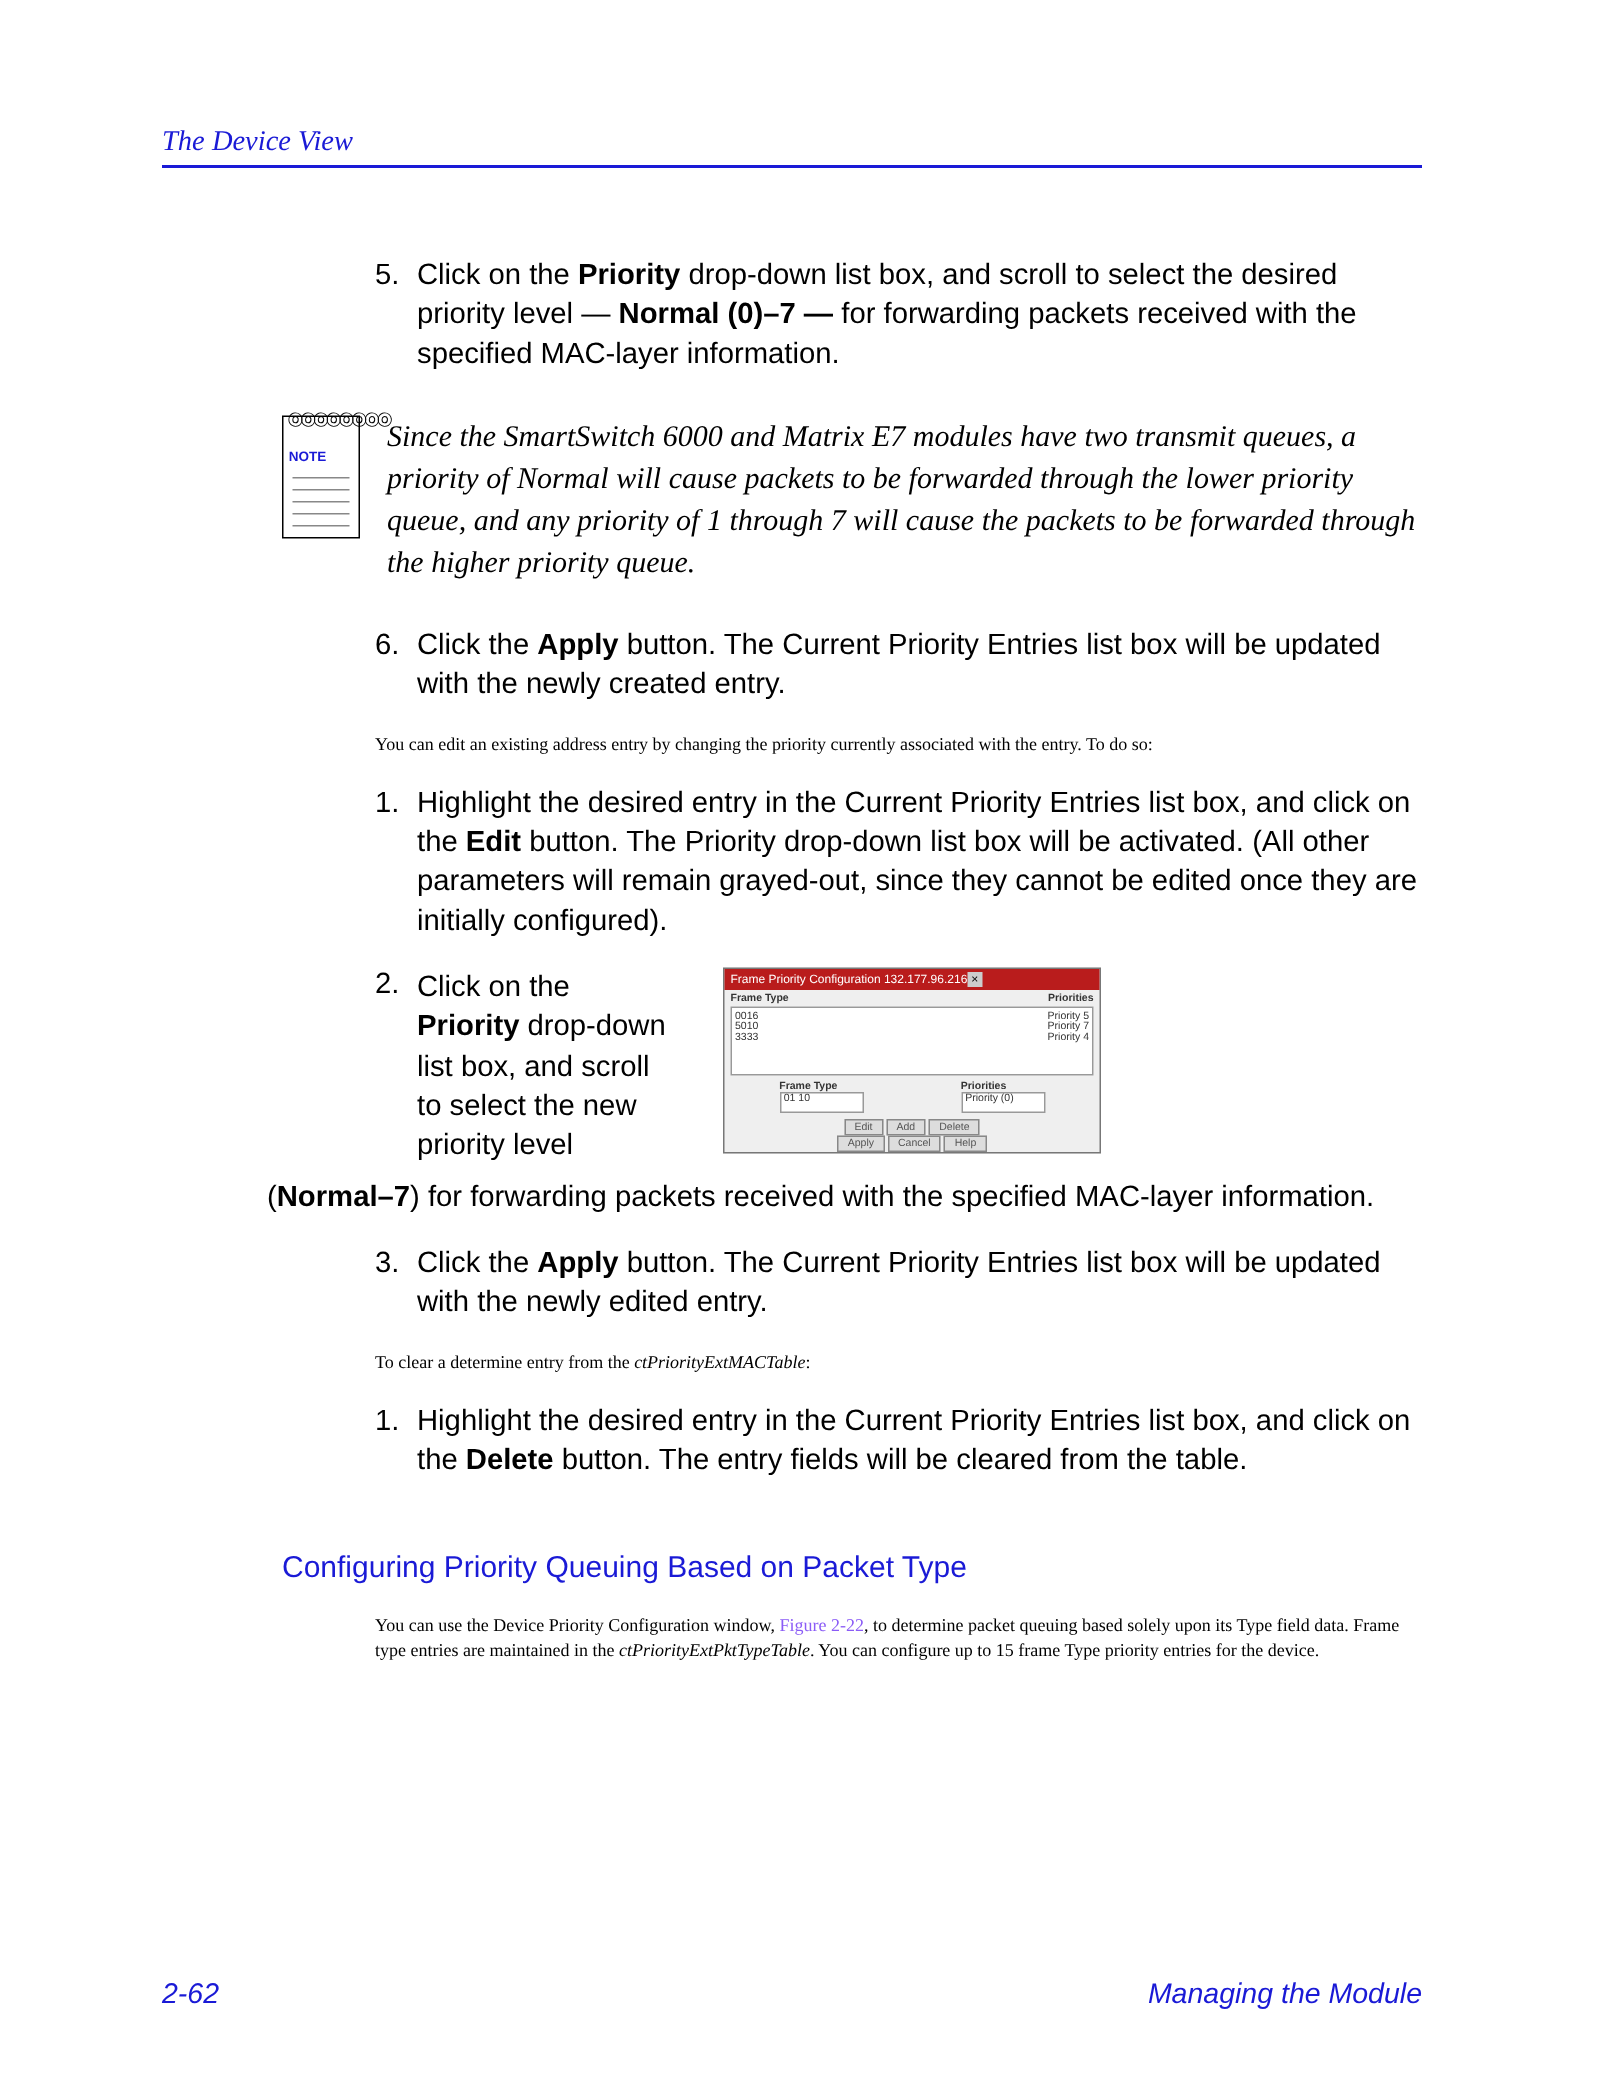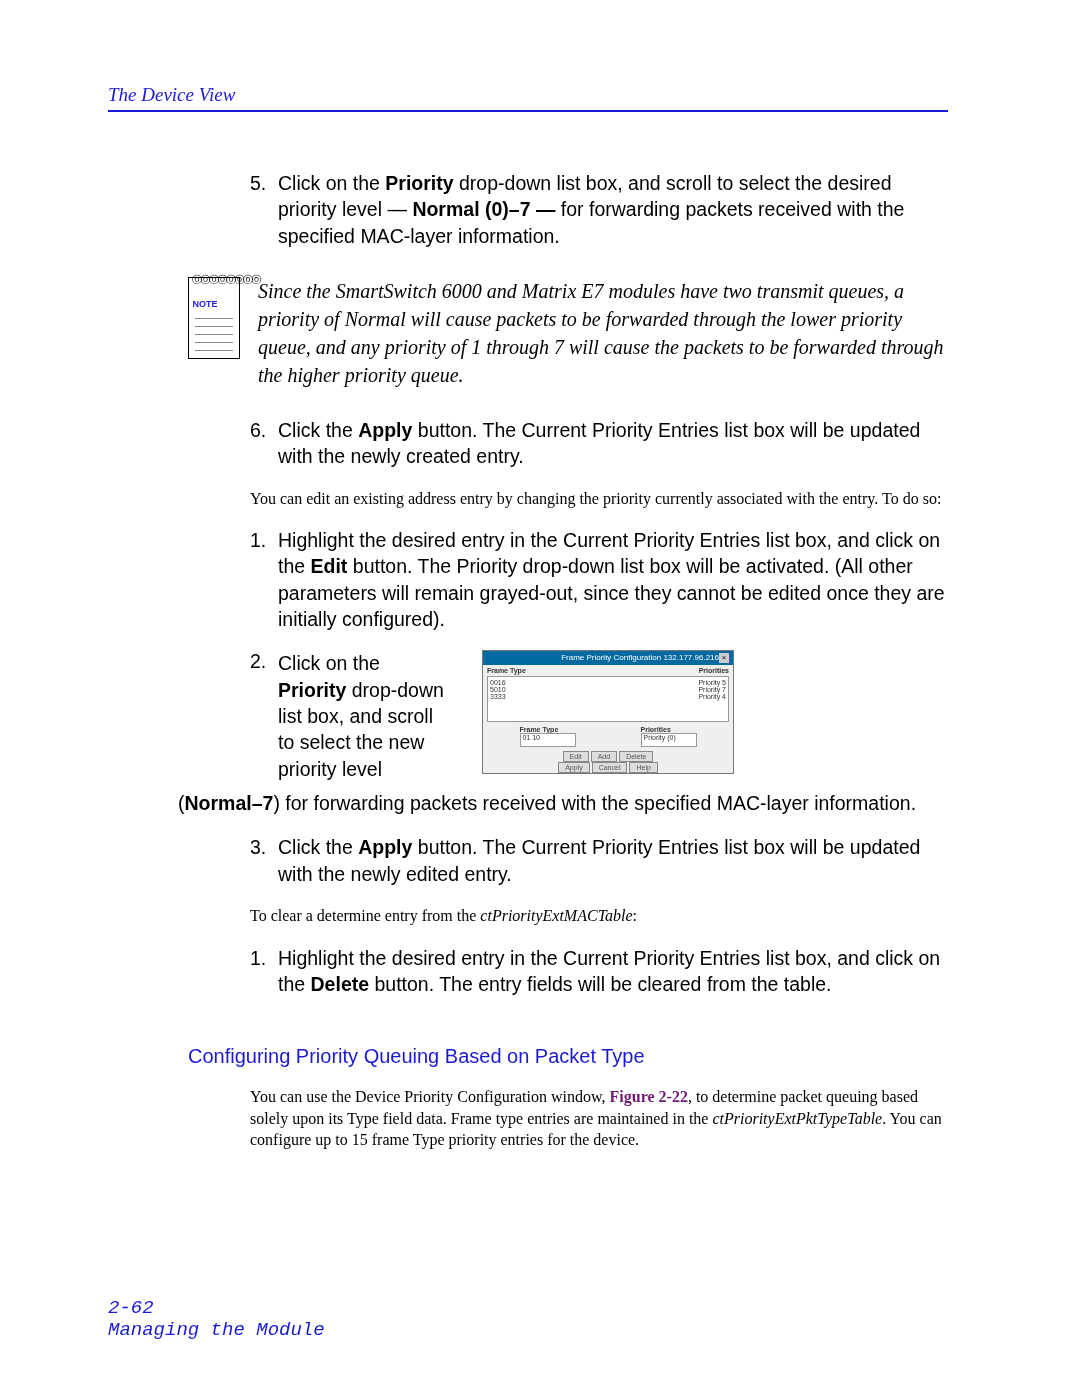--- a/index.html
+++ b/index.html
@@ -36,21 +36,21 @@
     font-size: 19.5px;
     line-height: 1.35;
     margin-left: 142px;
     margin-bottom: 18px;
   }
   .num {
     min-width: 28px;
   }
   .para-serif {
     font-family: "Times New Roman", Times, serif;
-    font-size: 16px;
+    font-size: 12px;
     line-height: 1.35;
     margin-left: 142px;
     margin-bottom: 18px;
   }
   b.sans { font-family: Arial, Helvetica, sans-serif; }
   .note-row {
     display: flex;
     margin: 28px 0 28px 80px;
     align-items: flex-start;
   }
@@ -106,25 +106,25 @@
   .shot {
     width: 250px;
     height: 122px;
     margin-left: 34px;
     border: 1px solid #777;
     background: #efefef;
     position: relative;
     font-family: Arial, sans-serif;
   }
   .shot-title {
-    background: #0369a1;
+    background: #b91c1c;
     color: #fff;
     font-size: 8px;
     padding: 2px 4px;
-    display:flex; justify-content:flex-end;
+    display:flex; justify-content:flex-start;
   }
   .shot-close { background:#ccc; color:#000; width:10px; height:10px; font-size:8px; text-align:center; line-height:10px; }
   .shot-body { padding: 2px 4px; font-size:7px; color:#333; }
   .shot-list { background:#fff; border:1px solid #999; height:40px; margin-top:2px; padding:2px; display:flex; justify-content:space-between; }
   .shot-row2 { display:flex; justify-content:space-around; margin-top:4px; font-size:7px; }
   .shot-input { background:#fff; border:1px solid #999; width:50px; height:12px; display:inline-block; font-size:7px; padding:0 2px; }
   .shot-btns { text-align:center; margin-top:4px; }
   .shot-btn { display:inline-block; background:#ddd; border:1px solid #888; font-size:7px; padding:1px 6px; margin:0 1px; color:#555; }
   .cont-text {
     font-family: Arial, Helvetica, sans-serif;
@@ -133,33 +133,32 @@
     margin-left: 70px;
     margin-bottom: 18px;
   }
   .heading2 {
     color: #1a1ad6;
     font-family: Arial, Helvetica, sans-serif;
     font-weight: normal;
     font-size: 20px;
     margin: 48px 0 18px 80px;
   }
-  .fig-ref { color: #701a75; font-weight: bold; }
+  .fig-ref { color: #8b5cf6; }
   .footer {
     position: absolute;
     bottom: 56px;
     left: 108px;
     right: 108px;
     display: flex;
     justify-content: space-between;
     color: #1a1ad6;
     font-style: italic;
     font-size: 19px;
-    font-family: Liberation Mono, monospace;
-    flex-direction: column;
+    font-family: Liberation Sans, sans-serif;
   }
   em.ital { font-style: italic; margin-top: 13px; }
 </style>
 </head>
 <body>
 
 <div class="page">
 
   <div class="header">
     <span>The Device View</span>

